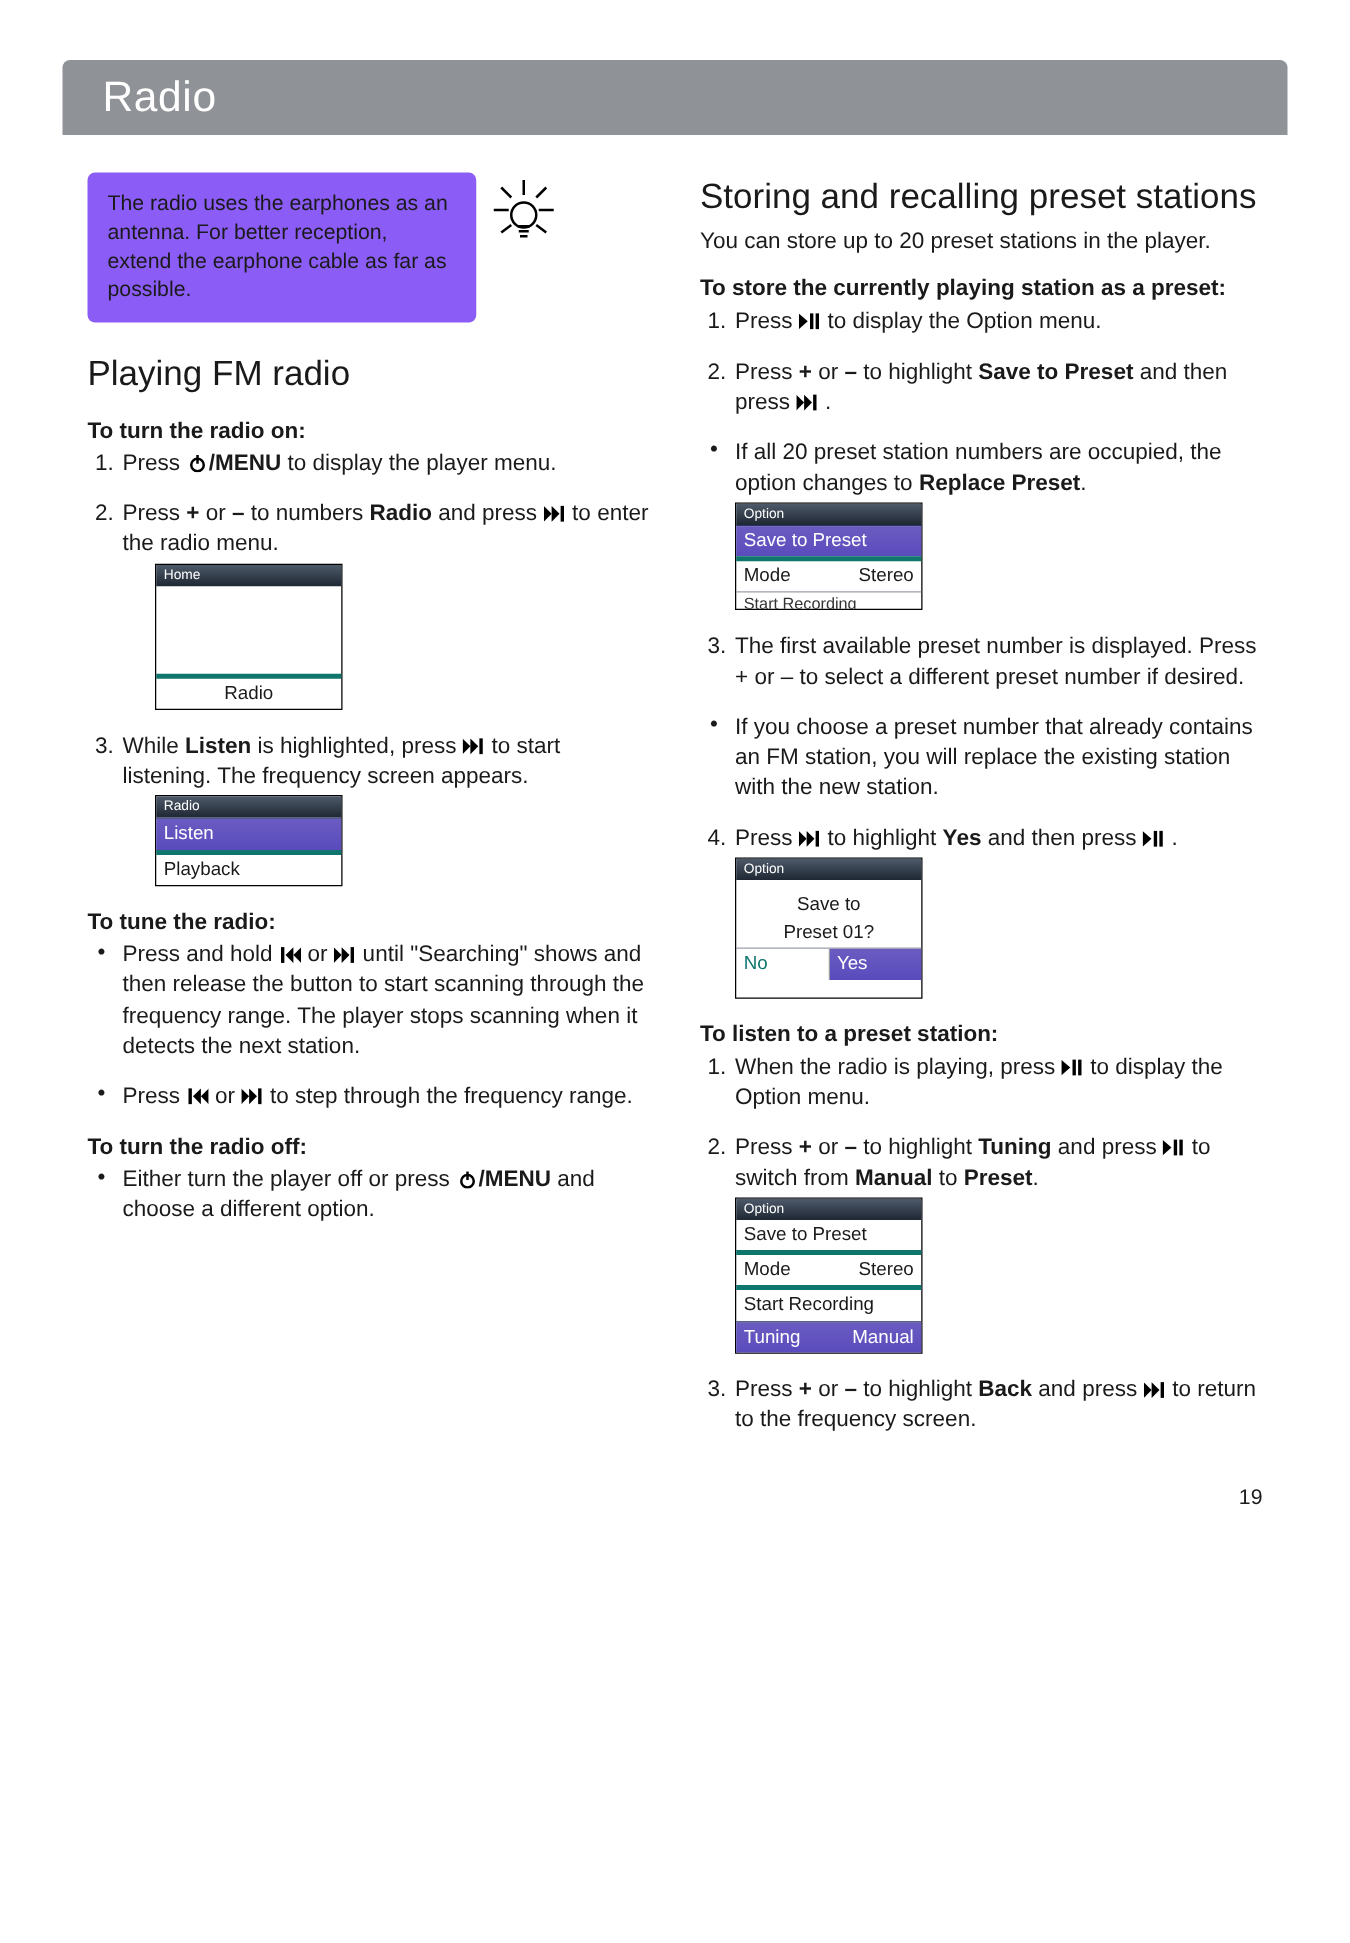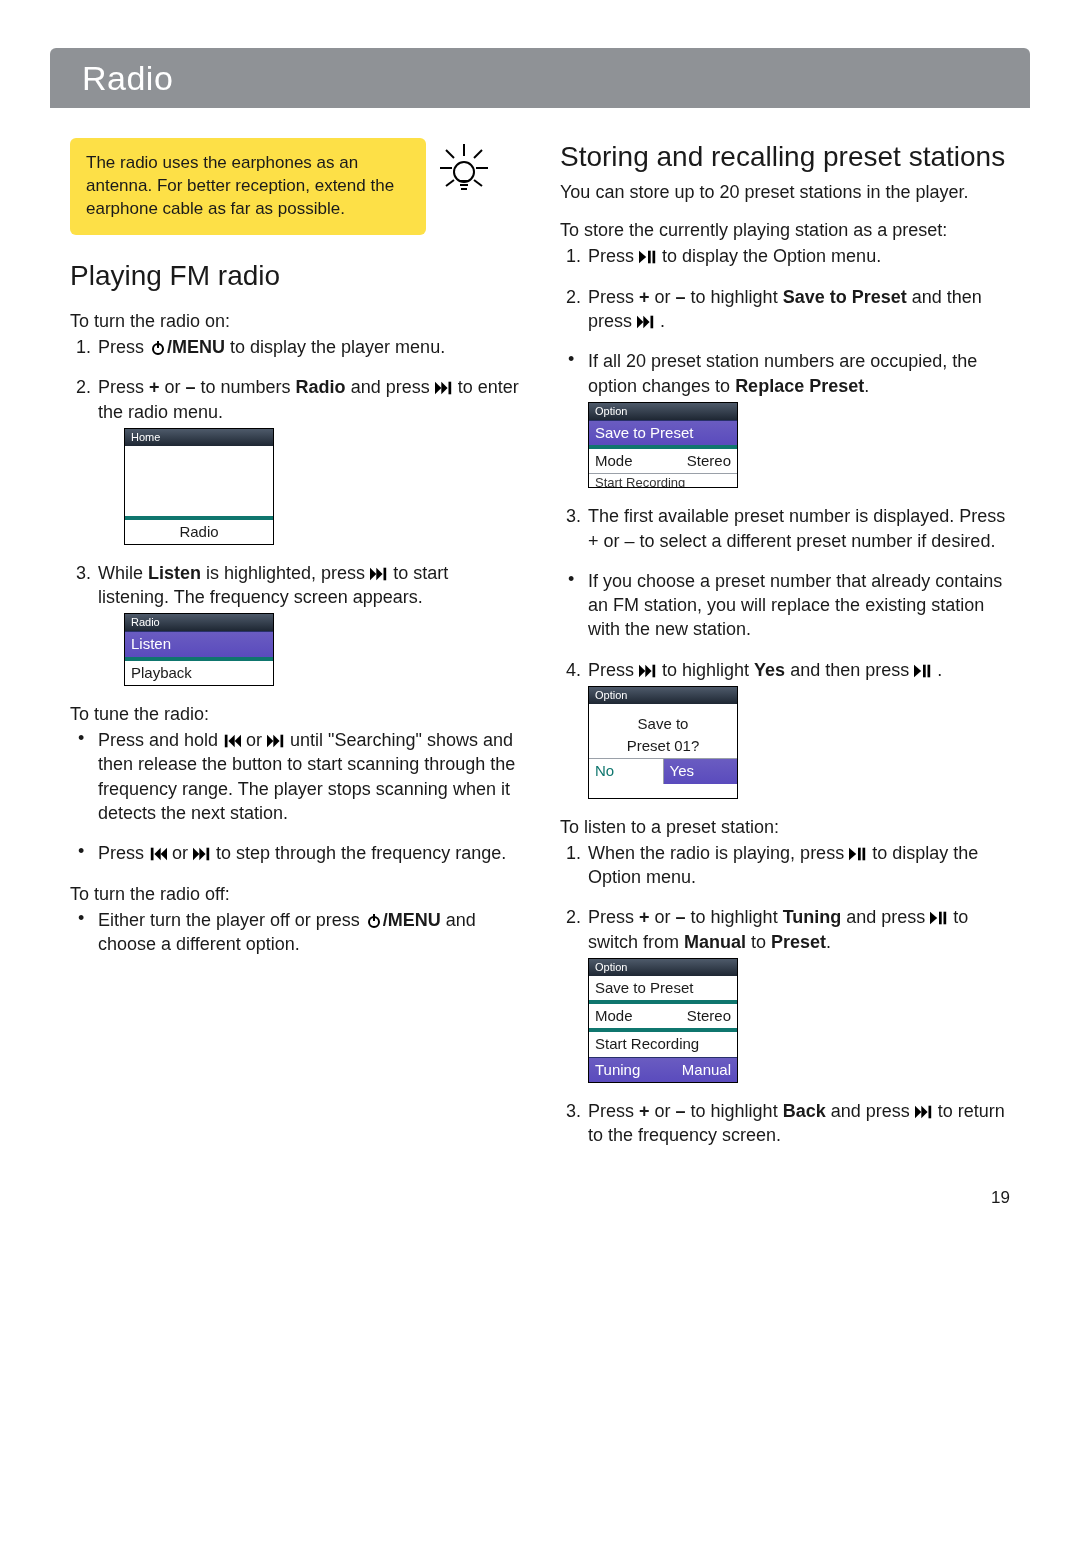--- a/index.html
+++ b/index.html
@@ -19,32 +19,32 @@
   .header-banner h1 { font-weight: 400; font-size: 34px; letter-spacing: .5px; }
 
   .columns {
     display: flex;
     gap: 40px;
     padding: 30px 70px 0 70px;
   }
   .col { flex: 1; font-size: 18px; line-height: 1.35; }
 
   .tipbox {
-    background: #fde047;
+    background: #8b5cf6;
     border-radius: 6px;
     padding: 14px 16px;
     font-size: 17px;
     line-height: 1.35;
-    width: 356px;
+    width: 311px;
   }
   .tiprow { display:flex; align-items:flex-start; }
   .bulb { width: 60px; height: 60px; margin-left: 8px; flex: none; }
 
   h2.section { font-weight: 400; font-size: 28px; margin: 22px 0 4px 0; }
-  .subhead { font-weight: 400; font-size: 18px; margin: 14px 0 2px 0; }
+  .subhead { font-weight: 700; font-size: 18px; margin: 14px 0 2px 0; }
 
   ol.steps { list-style: decimal; padding-left: 26px; }
   ol.steps > li { margin: 2px 0 16px 0; padding-left: 2px; }
   ul.bullets { list-style: none; padding-left: 26px; }
   ul.bullets > li { position: relative; margin: 2px 0 16px 0; padding-left: 2px; }
   ul.bullets > li::before { content: "•"; position: absolute; left: -18px; font-size: 18px; line-height: 1.2; }
 
   b.strong { font-weight: 700; }
 
   

